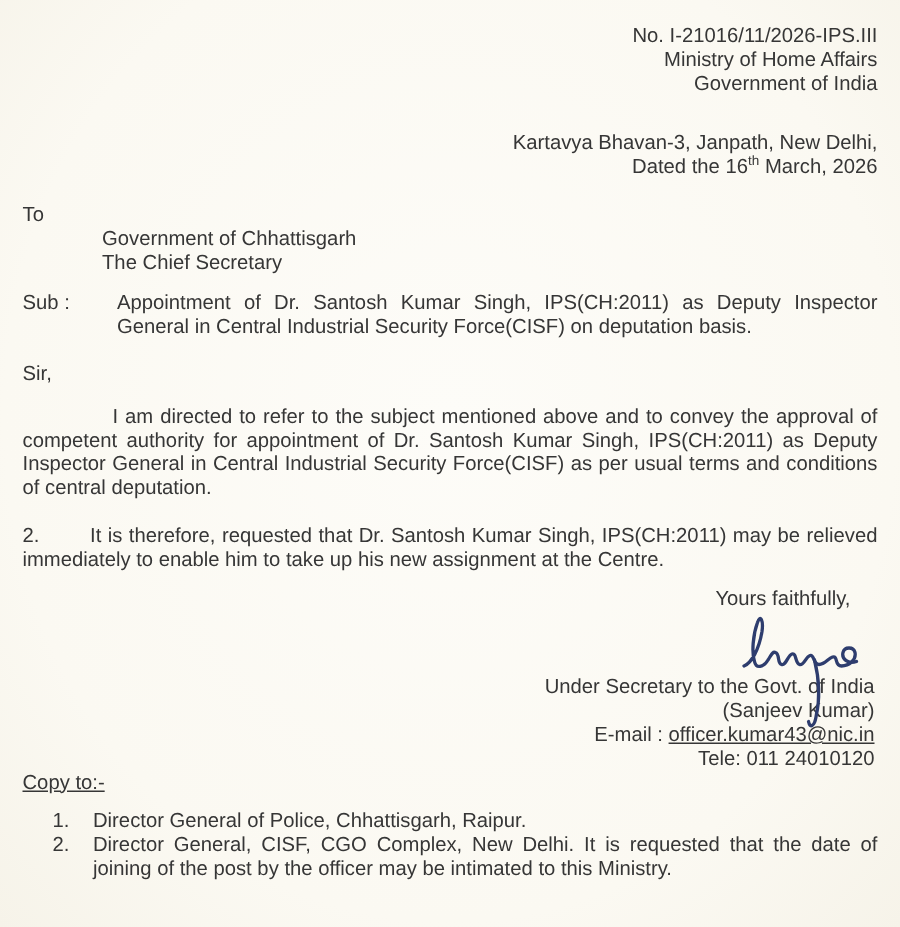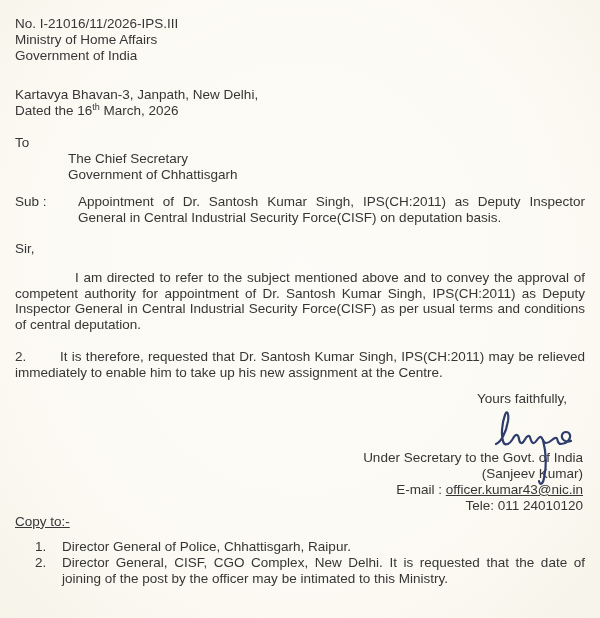--- a/index.html
+++ b/index.html
@@ -17,22 +17,22 @@
     line-height: 15.8px;
     -webkit-font-smoothing: antialiased;
   }
   .page {
     box-sizing: border-box;
     width: 600px;
     height: 618px;
     padding: 16px 15px 0 15px;
     position: relative;
   }
-  .ref-block { text-align: left; }
-  .addr-block { text-align: left; margin-top: 24px; }
+  .ref-block { text-align: right; }
+  .addr-block { text-align: right; margin-top: 24px; }
   sup.th {
     font-size: 9px;
     line-height: 0;
     vertical-align: 5px;
   }
   .to-block { margin-top: 16px; }
   .recipient { margin-left: 53px; }
   .sub-block {
     margin-top: 12px;
     display: flex;
@@ -99,22 +99,22 @@
   </div>
 
   <div class="addr-block">
     <div>Kartavya Bhavan-3, Janpath, New Delhi,</div>
     <div><span>Dated the 16</span><sup class="th">th</sup><span> March, 2026</span></div>
   </div>
 
   <div class="to-block">
     <div>To</div>
     <div class="recipient">
+      <div>Government of Chhattisgarh</div>
       <div>The Chief Secretary</div>
-      <div>Government of Chhattisgarh</div>
     </div>
   </div>
 
   <div class="sub-block">
     <div class="sub-label">Sub :</div>
     <div class="sub-text">Appointment of Dr. Santosh Kumar Singh, IPS(CH:2011) as Deputy Inspector General in Central Industrial Security Force(CISF) on deputation basis.</div>
   </div>
 
   <div class="salutation">Sir,</div>
 

